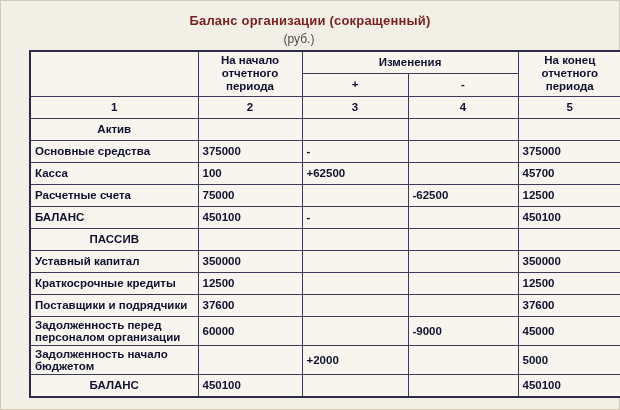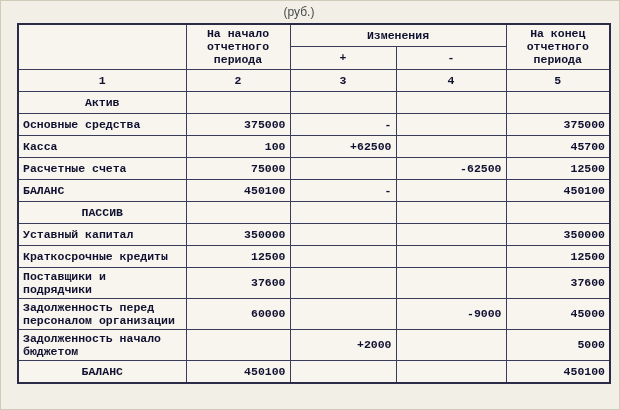--- a/index.html
+++ b/index.html
@@ -28,22 +28,21 @@
     padding-top: 12px;
     letter-spacing: 0.2px;
   }
   .units {
     text-align: center;
     color: #4a4a4a;
     font-size: 12px;
     padding: 4px 22px 4px 0;
   }
   .table-wrap {
-    padding: 0 16px;
-    font-family: Liberation Mono, monospace;
+    padding: 0 28px;
   }
   table.balance {
     border-collapse: collapse;
     width: 592px;
     background: #f7f5ee;
     table-layout: fixed;
   }
   table.balance td, table.balance th {
     border: 1px solid #3a3a5a;
     font-size: 11.5px;
@@ -57,21 +56,21 @@
     border: 2px solid #2b2b48;
   }
   th.hdr {
     text-align: center;
     font-size: 11px;
     line-height: 1.15;
     font-weight: bold;
     padding: 3px 2px;
   }
   td.num {
-    text-align: right;
+    text-align: left;
     margin-left: 9px;
   }
   td.name {
     text-align: left;
     padding-left: 6px;
   }
   td.name.center {
     text-align: center;
   }
   td.colnum {
@@ -88,20 +87,21 @@
   .c2 { width: 104px; }
   .c3 { width: 106px; }
   .c4 { width: 110px; }
   .c5 { width: 104px; }
 </style>
 </head>
 <body>
 
 <div class="page">
 
+  <div class="title">Баланс организации (сокращенный)</div>
   <div class="units">(руб.)</div>
 
   <div class="table-wrap">
     <table class="balance outer">
       <colgroup>
         <col class="c1">
           <col class="c2">
           <col class="c3">
           <col class="c4">
           <col class="c5">

